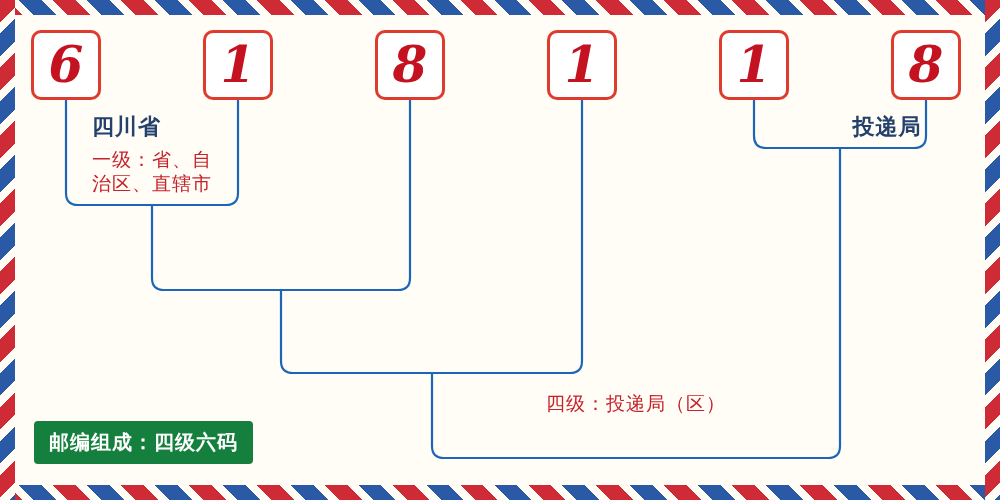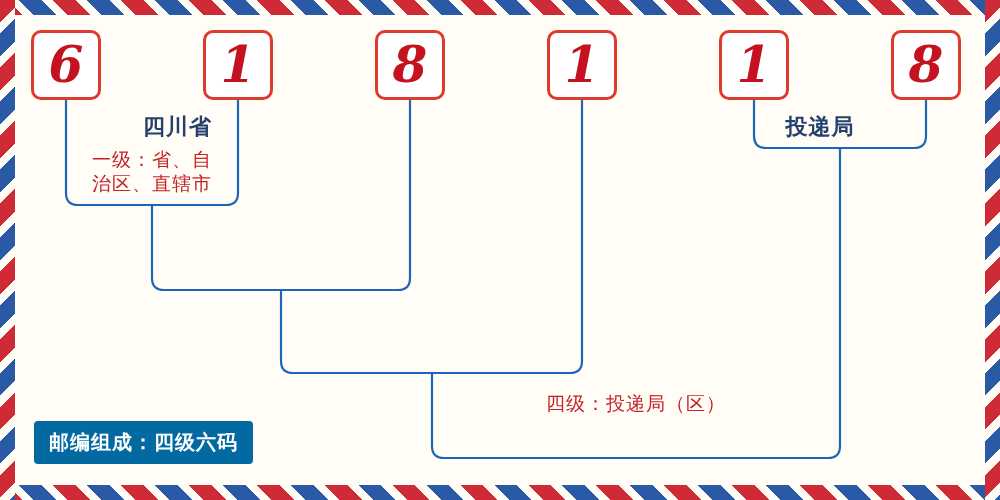--- a/index.html
+++ b/index.html
@@ -42,35 +42,35 @@
     font-size:50px; color:#c41220; line-height:1;
   }
 
   
   svg.connectors { position:absolute; left:0; top:0; z-index:1; }
   svg.connectors path { fill:none; stroke:#1b66b9; stroke-width:2.2; }
 
   
   .label-block {
     position:absolute; transform:translateX(-50%);
-    text-align:right; z-index:2; white-space:nowrap;
+    text-align:left; z-index:2; white-space:nowrap;
   }
   .label-name {
     font-size:22px; font-weight:bold; color:#24406d;
     letter-spacing:1px; margin-bottom:6px;
   }
   .label-desc {
     font-size:19px; font-weight:normal; color:#c5232b;
     line-height:1.25; letter-spacing:1px;
   }
 
   
   .badge {
     position:absolute; left:34px; top:421px; z-index:2;
-    background:#0369a1; color:#ffffff;
+    background:#15803d; color:#ffffff;
     font-size:20px; font-weight:bold; letter-spacing:1px;
     padding:8px 15px; border-radius:4px;
   }
 </style>
 </head>
 <body>
 
 <div id="canvas">
 
   <div class="stripe stripe-h stripe-top"></div>
@@ -110,19 +110,19 @@
     <div class="label-desc">一级：省、自</div>
     <div class="label-desc">治区、直辖市</div>
   </div>
 
 
 
   <div class="label-block" style="left:636px; top:392px">
     <div class="label-desc">四级：投递局（区）</div>
   </div>
 
-  <div class="label-block" style="left:820px; top:112px">
+  <div class="label-block" style="left:887px; top:112px">
     <div class="label-name">投递局</div>
   </div>
 
   <div class="badge">邮编组成：四级六码</div>
 
 </div>
 
 </body></html>

